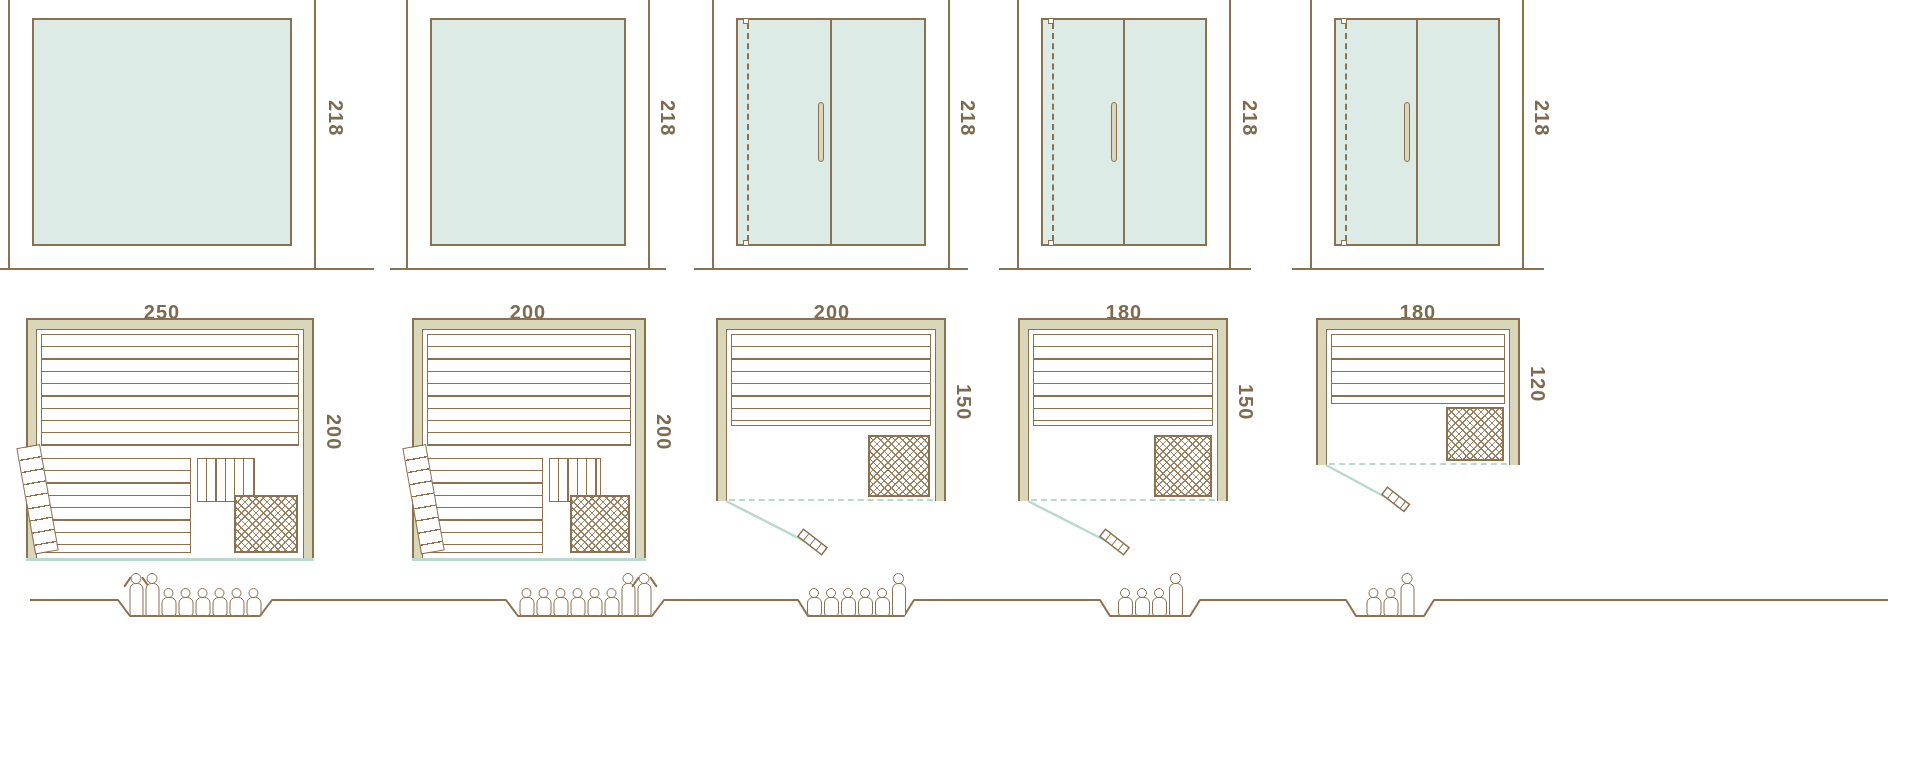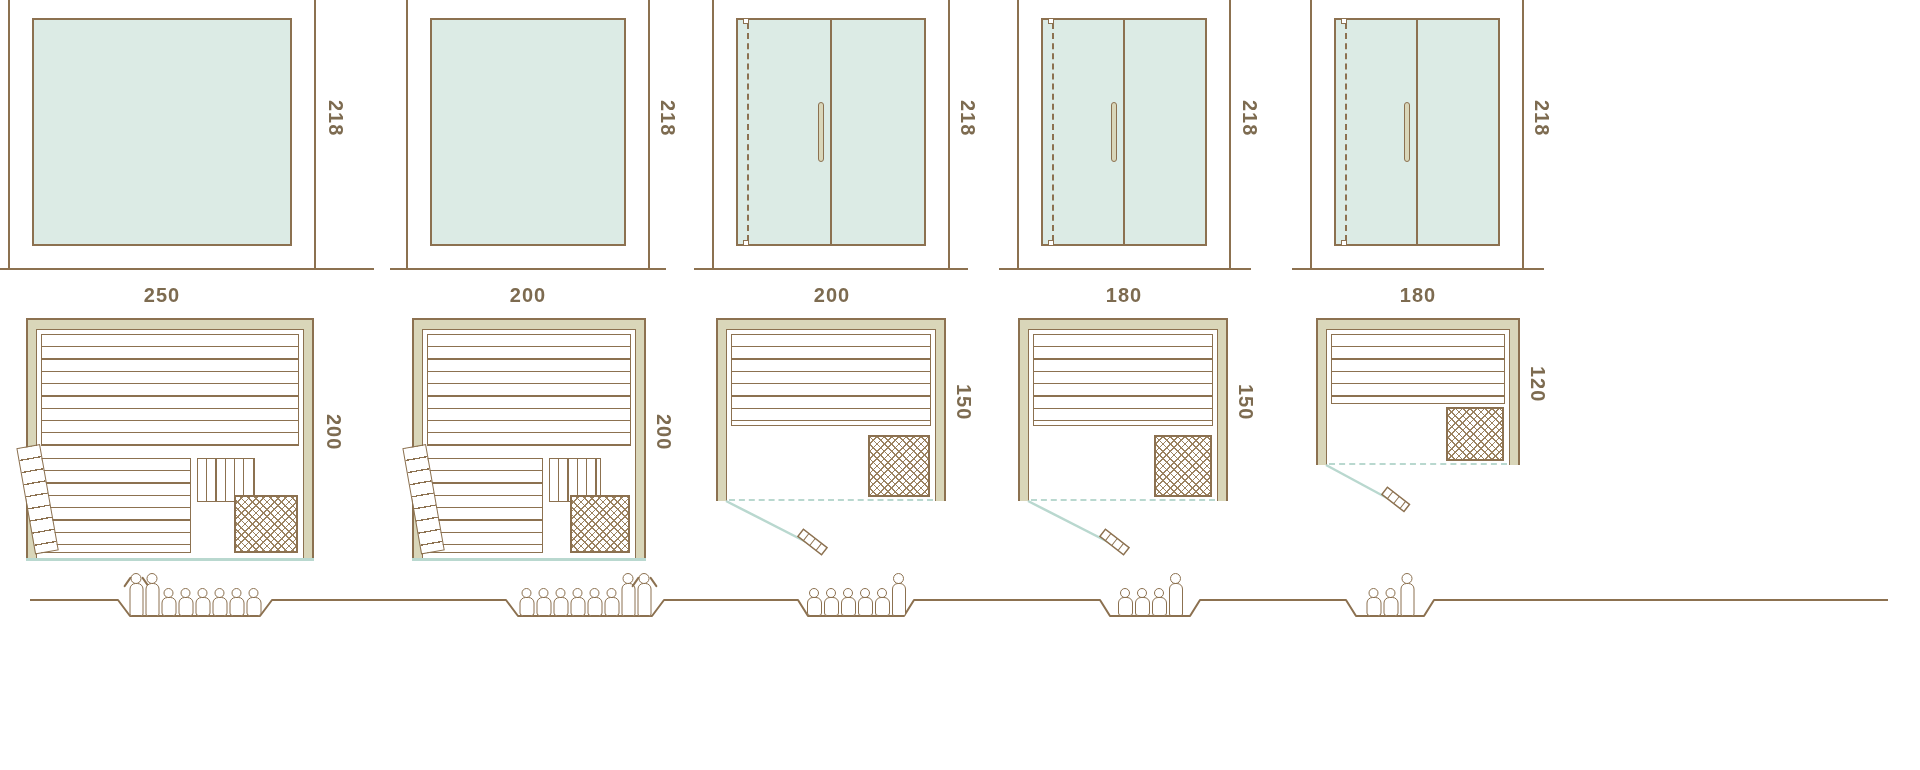--- a/index.html
+++ b/index.html
@@ -19,21 +19,21 @@
   .divider{position:absolute;left:calc(50% - 1px);top:0;bottom:0;width:2px;background:var(--line);}
   .hinge-dash{position:absolute;left:9px;top:3px;bottom:3px;width:0;border-left:2px dashed var(--line);}
   .pivot{position:absolute;left:5px;width:6px;height:6px;background:#fff;border:1.5px solid var(--line);box-sizing:border-box;}
   .pivot.top{top:-2px;} .pivot.bot{bottom:-2px;}
   .handle{position:absolute;left:calc(50% - 13px);top:calc(50% - 30px);width:6px;height:60px;
           background:var(--wall);border:1.5px solid var(--line);border-radius:3px;box-sizing:border-box;}
   .tick{position:absolute;top:0;width:6px;height:7px;background:var(--line);}
   .floor{position:absolute;height:2px;background:var(--line);}
   
   .dim{color:var(--text);font-weight:700;font-size:20px;letter-spacing:1px;}
-  .dim-w{position:absolute;text-align:center;}
+  .dim-w{position:absolute;text-align:center;margin-top:17px;}
   .dim-v{position:absolute;writing-mode:vertical-rl;}
   
   .plan{position:absolute;border:2px solid var(--line);border-bottom:none;background:var(--wall);box-sizing:border-box;}
   .plan-inner{position:absolute;top:9px;left:8px;right:8px;bottom:0;background:#fff;
               border:1.5px solid var(--line);border-bottom:none;}
   .slat-h{position:absolute;border:1.5px solid var(--line);box-sizing:border-box;
           background:repeating-linear-gradient(to bottom,#fff 0 11px,var(--line) 11px 12.3px);}
   .slat-v{position:absolute;border:1.5px solid var(--line);box-sizing:border-box;
           background:repeating-linear-gradient(to right,#fff 0 8px,var(--line) 8px 9.3px);}
   .heater{position:absolute;border:2px solid var(--line);box-sizing:border-box;

